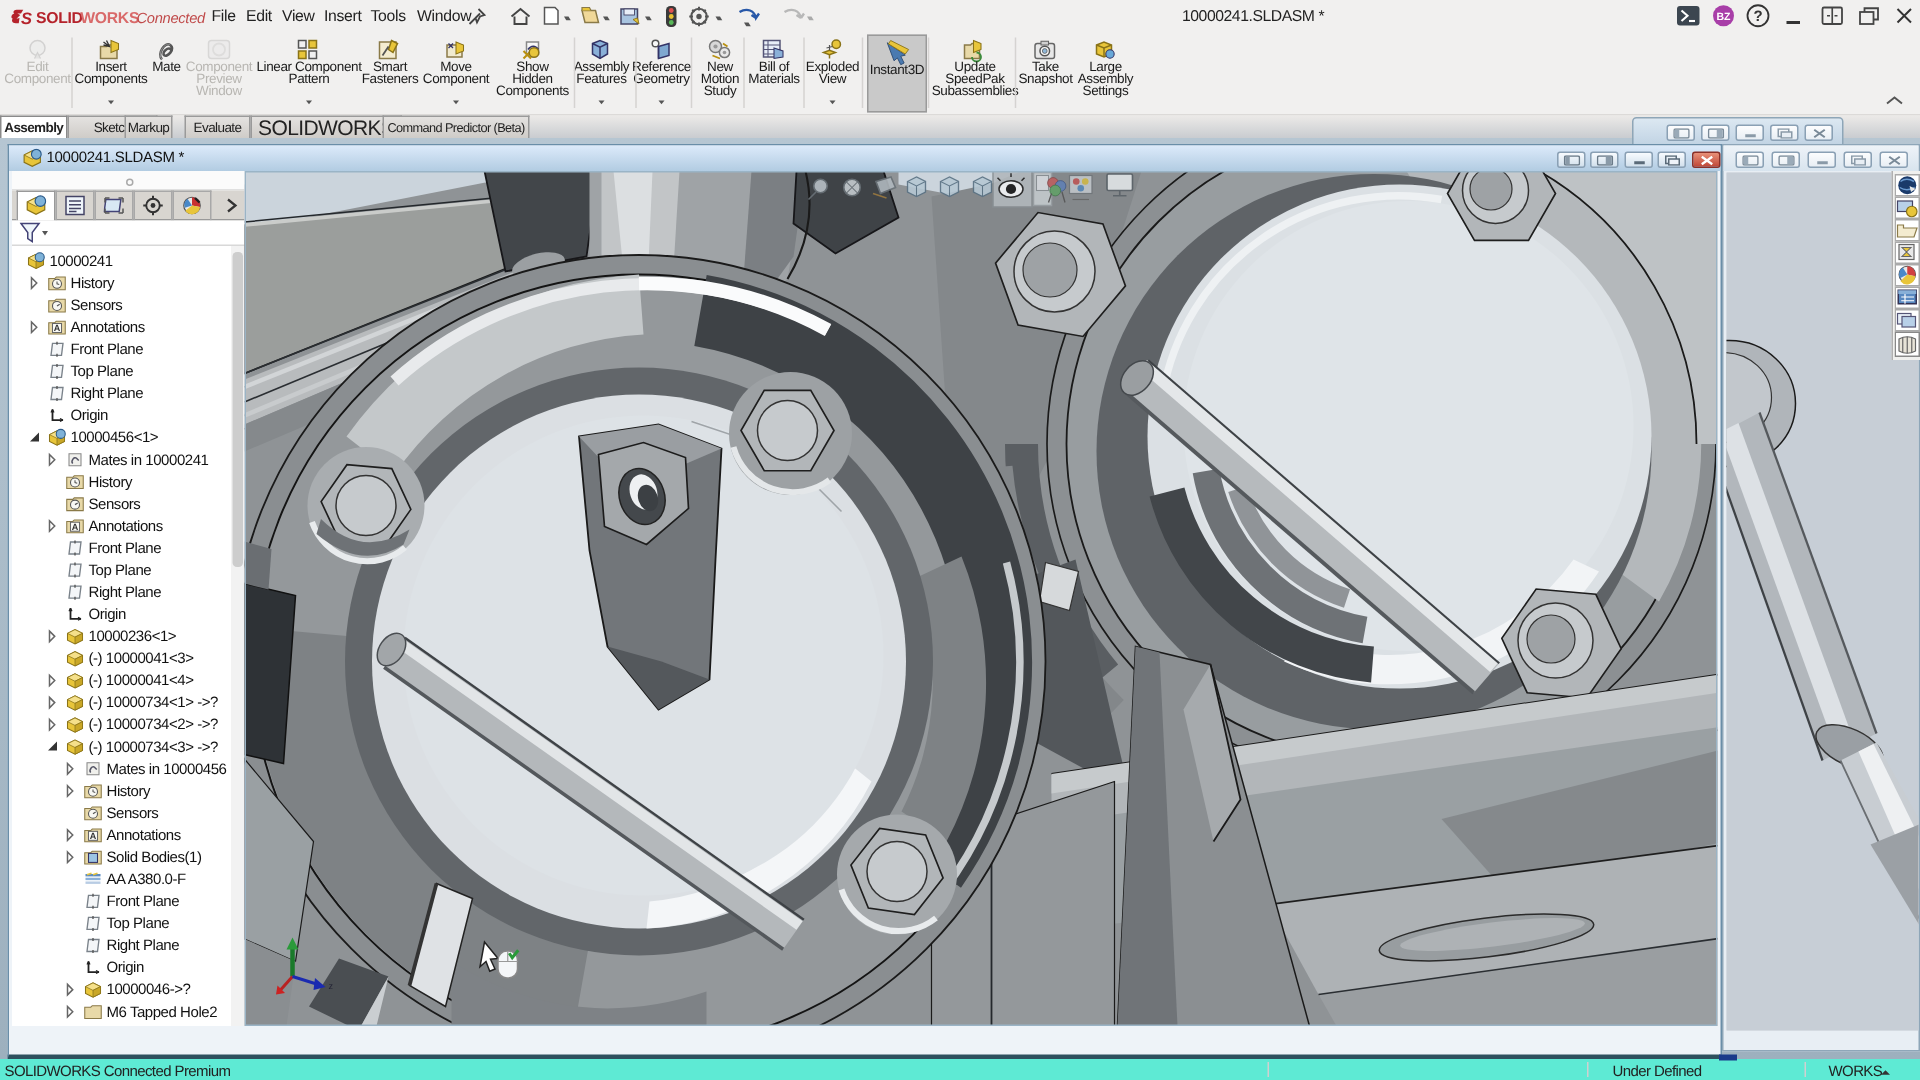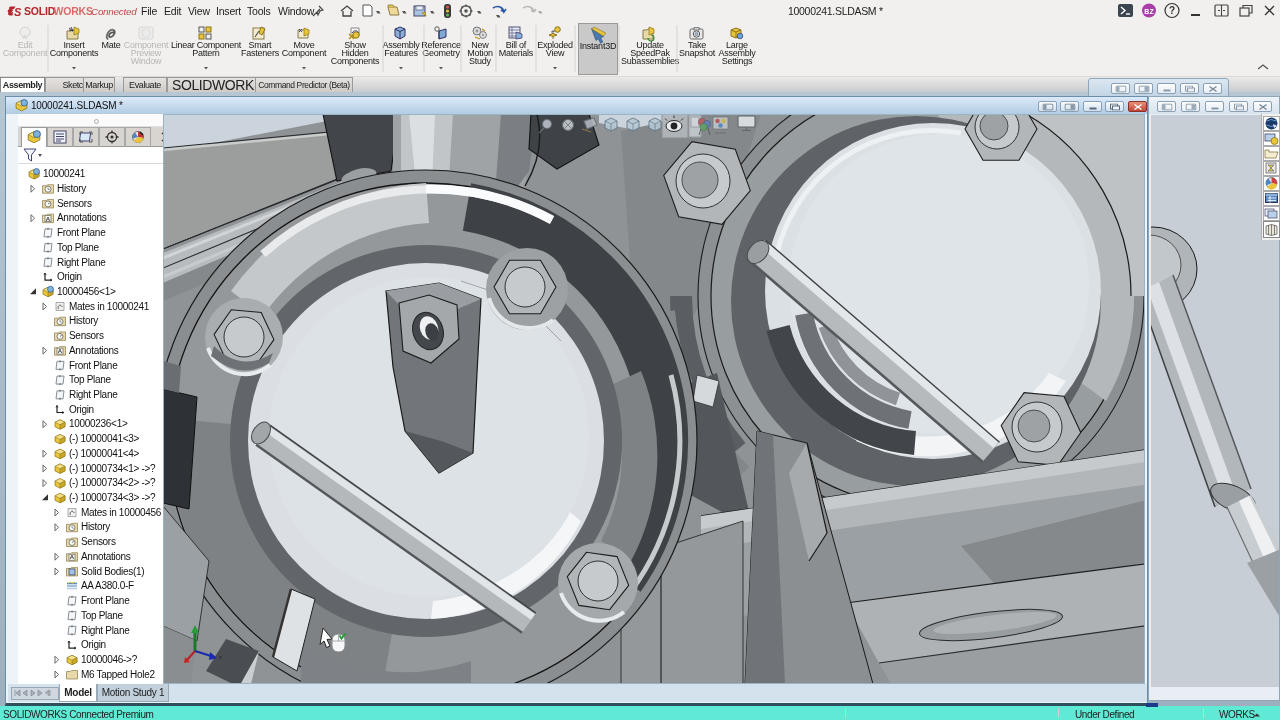--- a/index.html
+++ b/index.html
@@ -9,21 +9,21 @@
 .rlab{font-size:9px;letter-spacing:-0.25px;fill:#1a1a1a}
 .rlab.dis{fill:#b8b6b2}
 #tabs{position:absolute;left:0;top:77px;width:1280px;height:15px;background:linear-gradient(#eceae8,#c9ccd0)}
 .tab{position:absolute;top:0;height:15px;font-size:9px;letter-spacing:-0.4px;color:#222;text-align:center;line-height:15px;background:linear-gradient(#e4e2e0,#cfccc8);border:1px solid #9a9a9a;border-bottom:none}
 .tab.active{background:#fff;font-weight:bold;border-color:#8a8a8a}
 #mdibg{position:absolute;left:0;top:92px;width:1280px;height:614px;background:linear-gradient(#b6c6d2,#9db0be)}
 #win2{position:absolute;left:1148px;top:96px;width:132px;height:605px;background:#e8eef4;border:1px solid #8ea6b8}
 #win2 .vp{position:absolute;left:2px;top:18px;width:128px;height:572px;background:#c7ced6}
 #win1{position:absolute;left:5px;top:96px;width:1143px;height:610px;background:#eef3f8;border:1px solid #6a8ea8;border-bottom:3px solid #2e505e}
 #w1title{position:absolute;left:0;top:0;width:1141px;height:17px;background:linear-gradient(#dceafa,#b2cce2)}
-#panel{position:absolute;left:12px;top:17px;width:155px;height:570px;background:#fff}
+#panel{position:absolute;left:2px;top:17px;width:155px;height:570px;background:#fff}
 .tt{font-size:10px;letter-spacing:-0.3px;fill:#111}
 #vp{position:absolute;left:157px;top:17px;width:982px;height:570px;background:#cdd6de;overflow:hidden}
 #mmbar{position:absolute;left:2px;top:587px;width:1139px;height:18px;background:#d4e2ee}
 .mmtab{position:absolute;top:0;height:18px;font-size:10px;letter-spacing:-0.3px;text-align:center;line-height:18px;color:#222;background:#c2d0dc;border:1px solid #98aab8;border-top:none}
 #statusbar{position:absolute;left:0;top:706px;width:1280px;height:14px;background:#5eead4;font-size:10px;letter-spacing:-0.4px;color:#222}
 .wb{position:absolute;top:4px;width:19px;height:11px;border:1px solid #8aa0b4;border-radius:2px;background:linear-gradient(#f8fbfe,#d2e0ec)}
 .wb svg{position:absolute;left:50%;top:50%;transform:translate(-50%,-50%)}
 </style></head><body>
 
 <div id="titlebar">
@@ -831,28 +831,20 @@
           </g>
           <g transform="translate(737,115)">
             <rect x="0" y="0" width="17" height="11" rx="1" fill="#e0e4e6" stroke="#5a6268" stroke-width="1.1"></rect>
             <path d="M8.5 11 L8.5 14.5 M4 14.5 L13 14.5" stroke="#5a6268" stroke-width="1.1"></path>
           </g>
         </g>
         <rect x="162.5" y="113.5" width="981" height="569" fill="none" stroke="#9ab4c6" stroke-width="1"></rect>
       </svg>
  </div>
 
- <div id="mmbar">
-  <div class="abs" style="left:3px;top:3px;width:48px;height:13px;background:#cfd8e0;border:1px solid #9aa8b4"></div>
-  <svg class="abs" style="left:5px;top:5px" width="44" height="9">
-        <path d="M2 1 L2 7 M3 4 L7 1 L7 7 Z M10 4 L14 1 L14 7 Z M18 1 L22 4 L18 7 Z M25 1 L29 4 L25 7 Z M32 4 L36 1 L36 7 M37 1 L37 7" stroke="#8a8f96" stroke-width="0.8" fill="#aab0b6"></path>
-      </svg>
-  <div class="mmtab" style="left:51px;width:38px;background:#fff;font-weight:bold">Model</div>
-  <div class="mmtab" style="left:89px;width:72px">Motion Study 1</div>
- </div>
 </div>
 
 <div class="abs" style="left:1261px;top:114px;width:19px;height:126px;background:#f0f0ee;border-left:1px solid #b0b0b0">
  <svg class="abs" style="left:1px;top:2px" width="17" height="122" viewBox="0 0 17 122">
   <g>
         <rect x="0.5" y="0.5" width="16" height="14" fill="#fff" stroke="#aaa"></rect>
         <circle cx="8.5" cy="7.5" r="6" fill="#1a3a6a"></circle>
         <path d="M4 5 Q8 2 13 5 M3.5 9 Q8 12 13.5 9" stroke="#6a9ad0" stroke-width="1" fill="none"></path>
         <path d="M10 8 l4 2 l-3 2 Z" fill="#e8e8e8"></path>
       </g>

